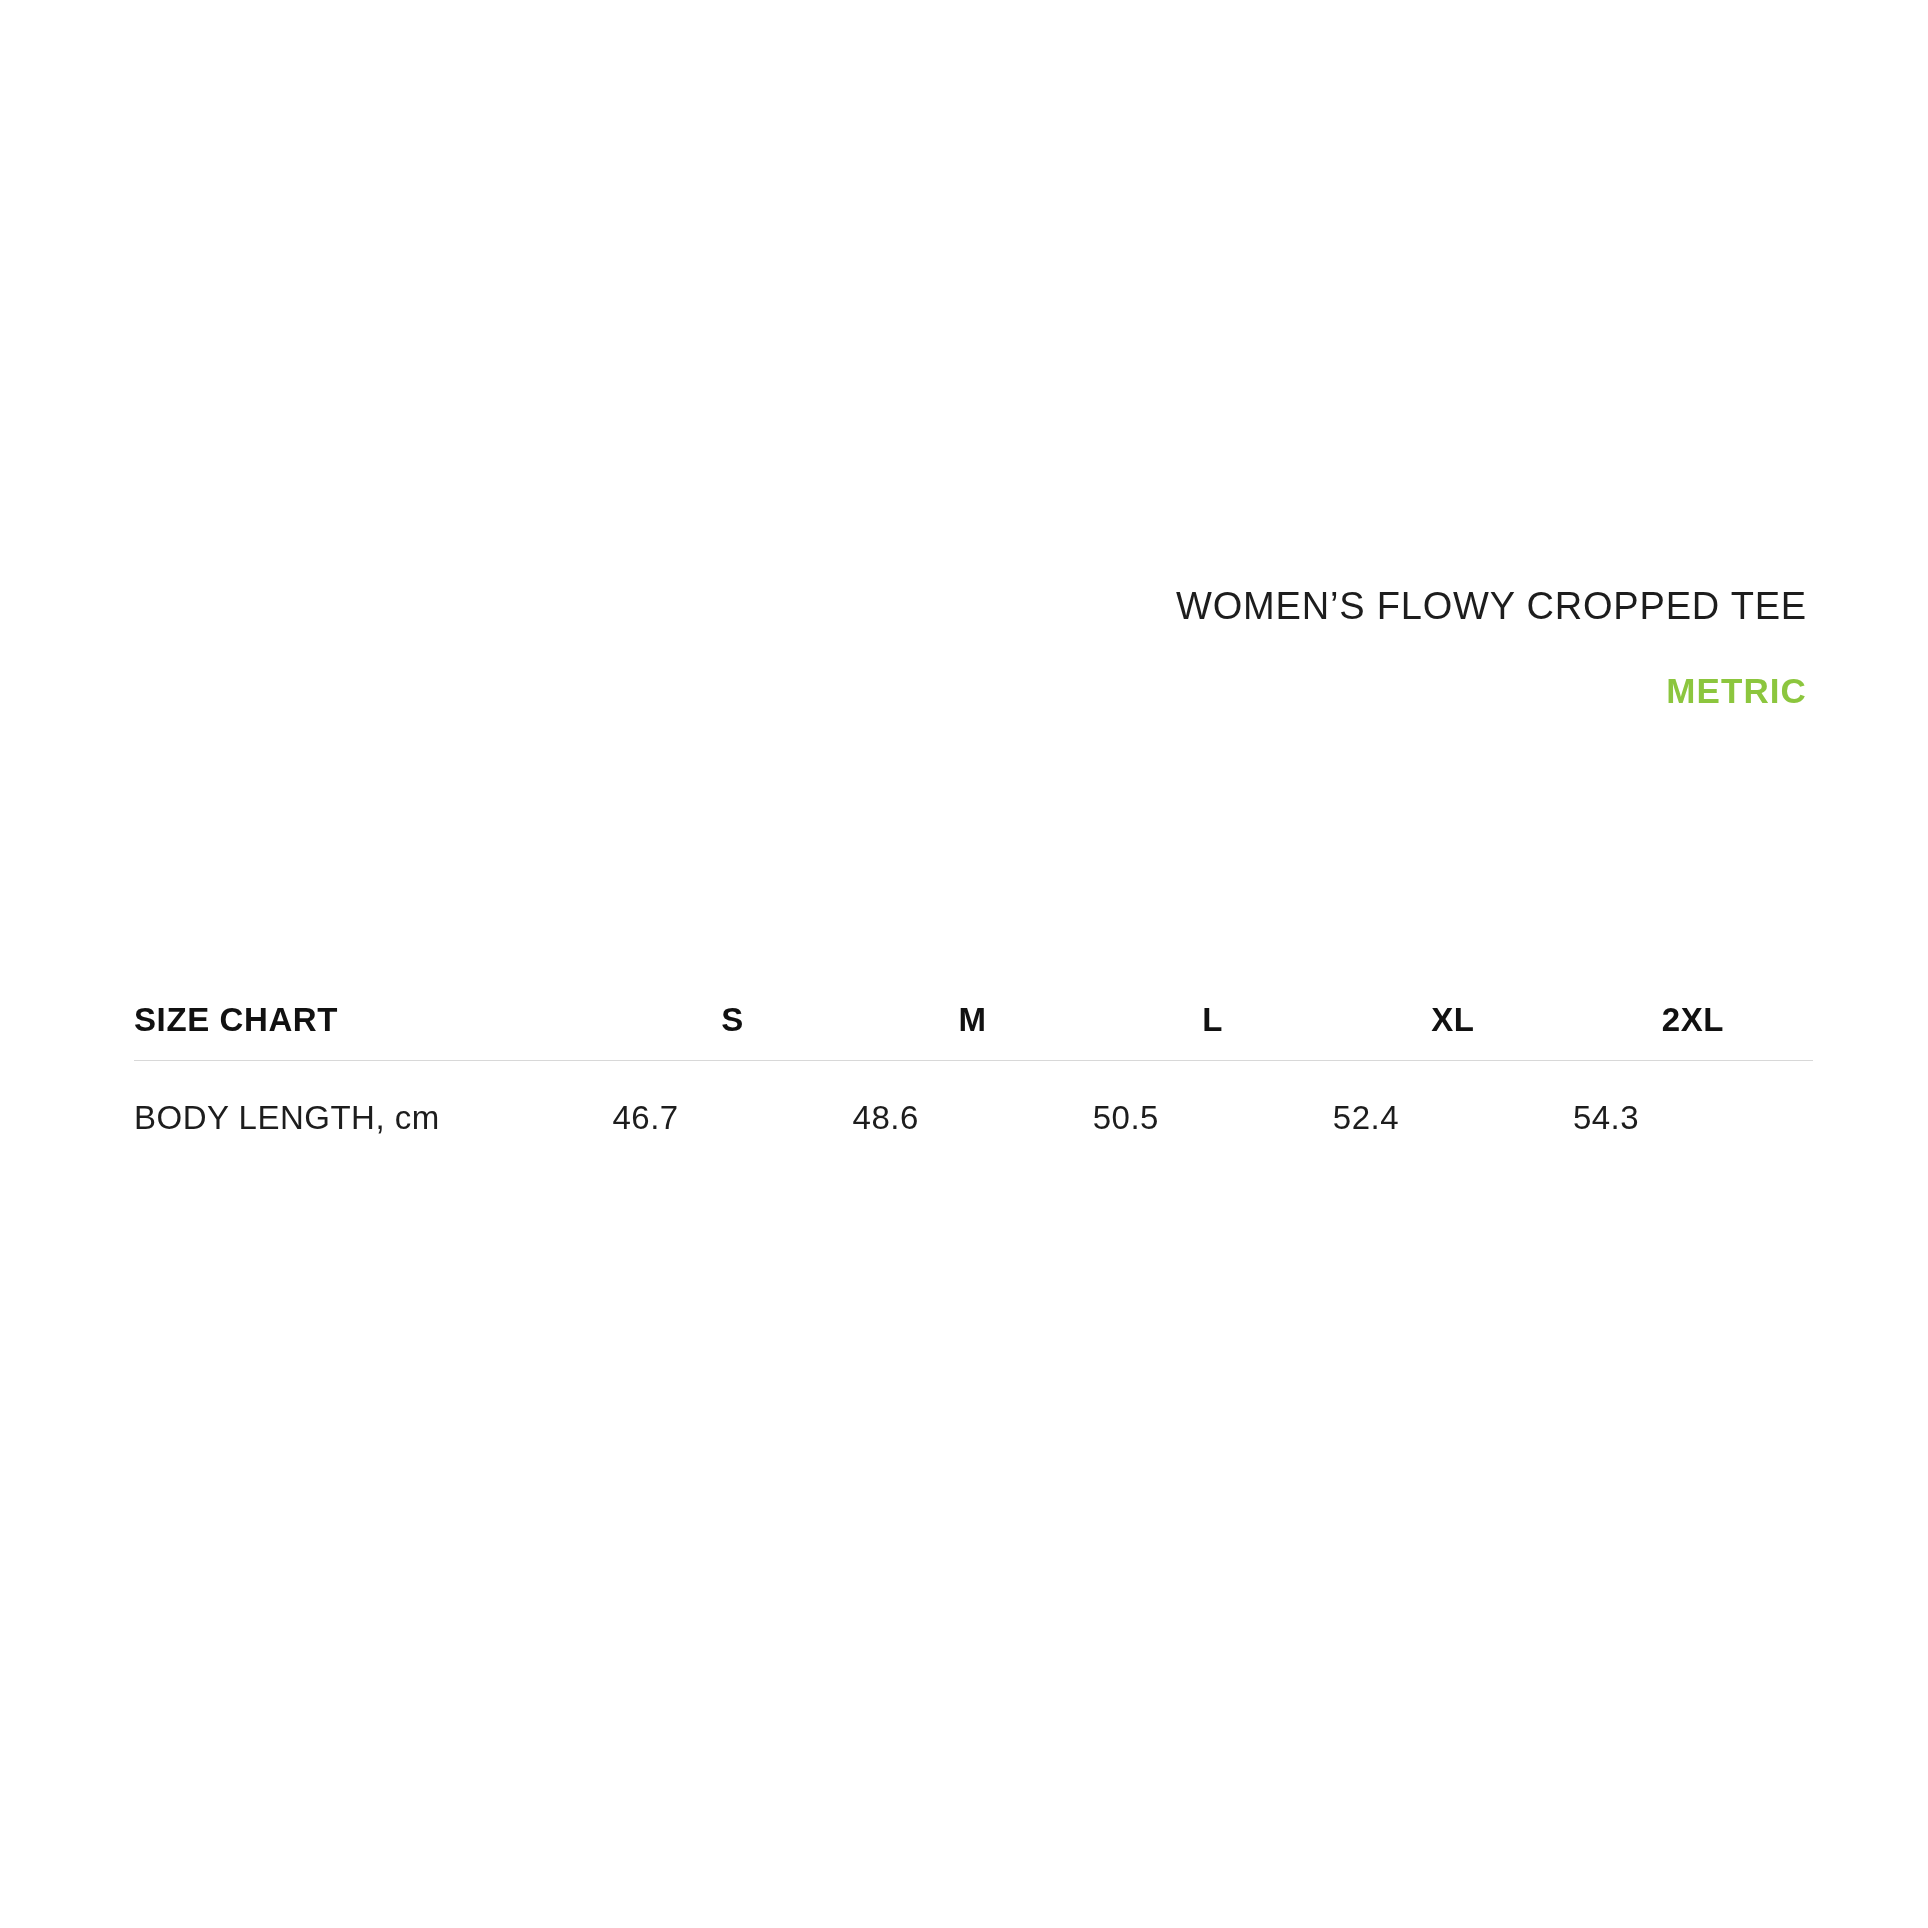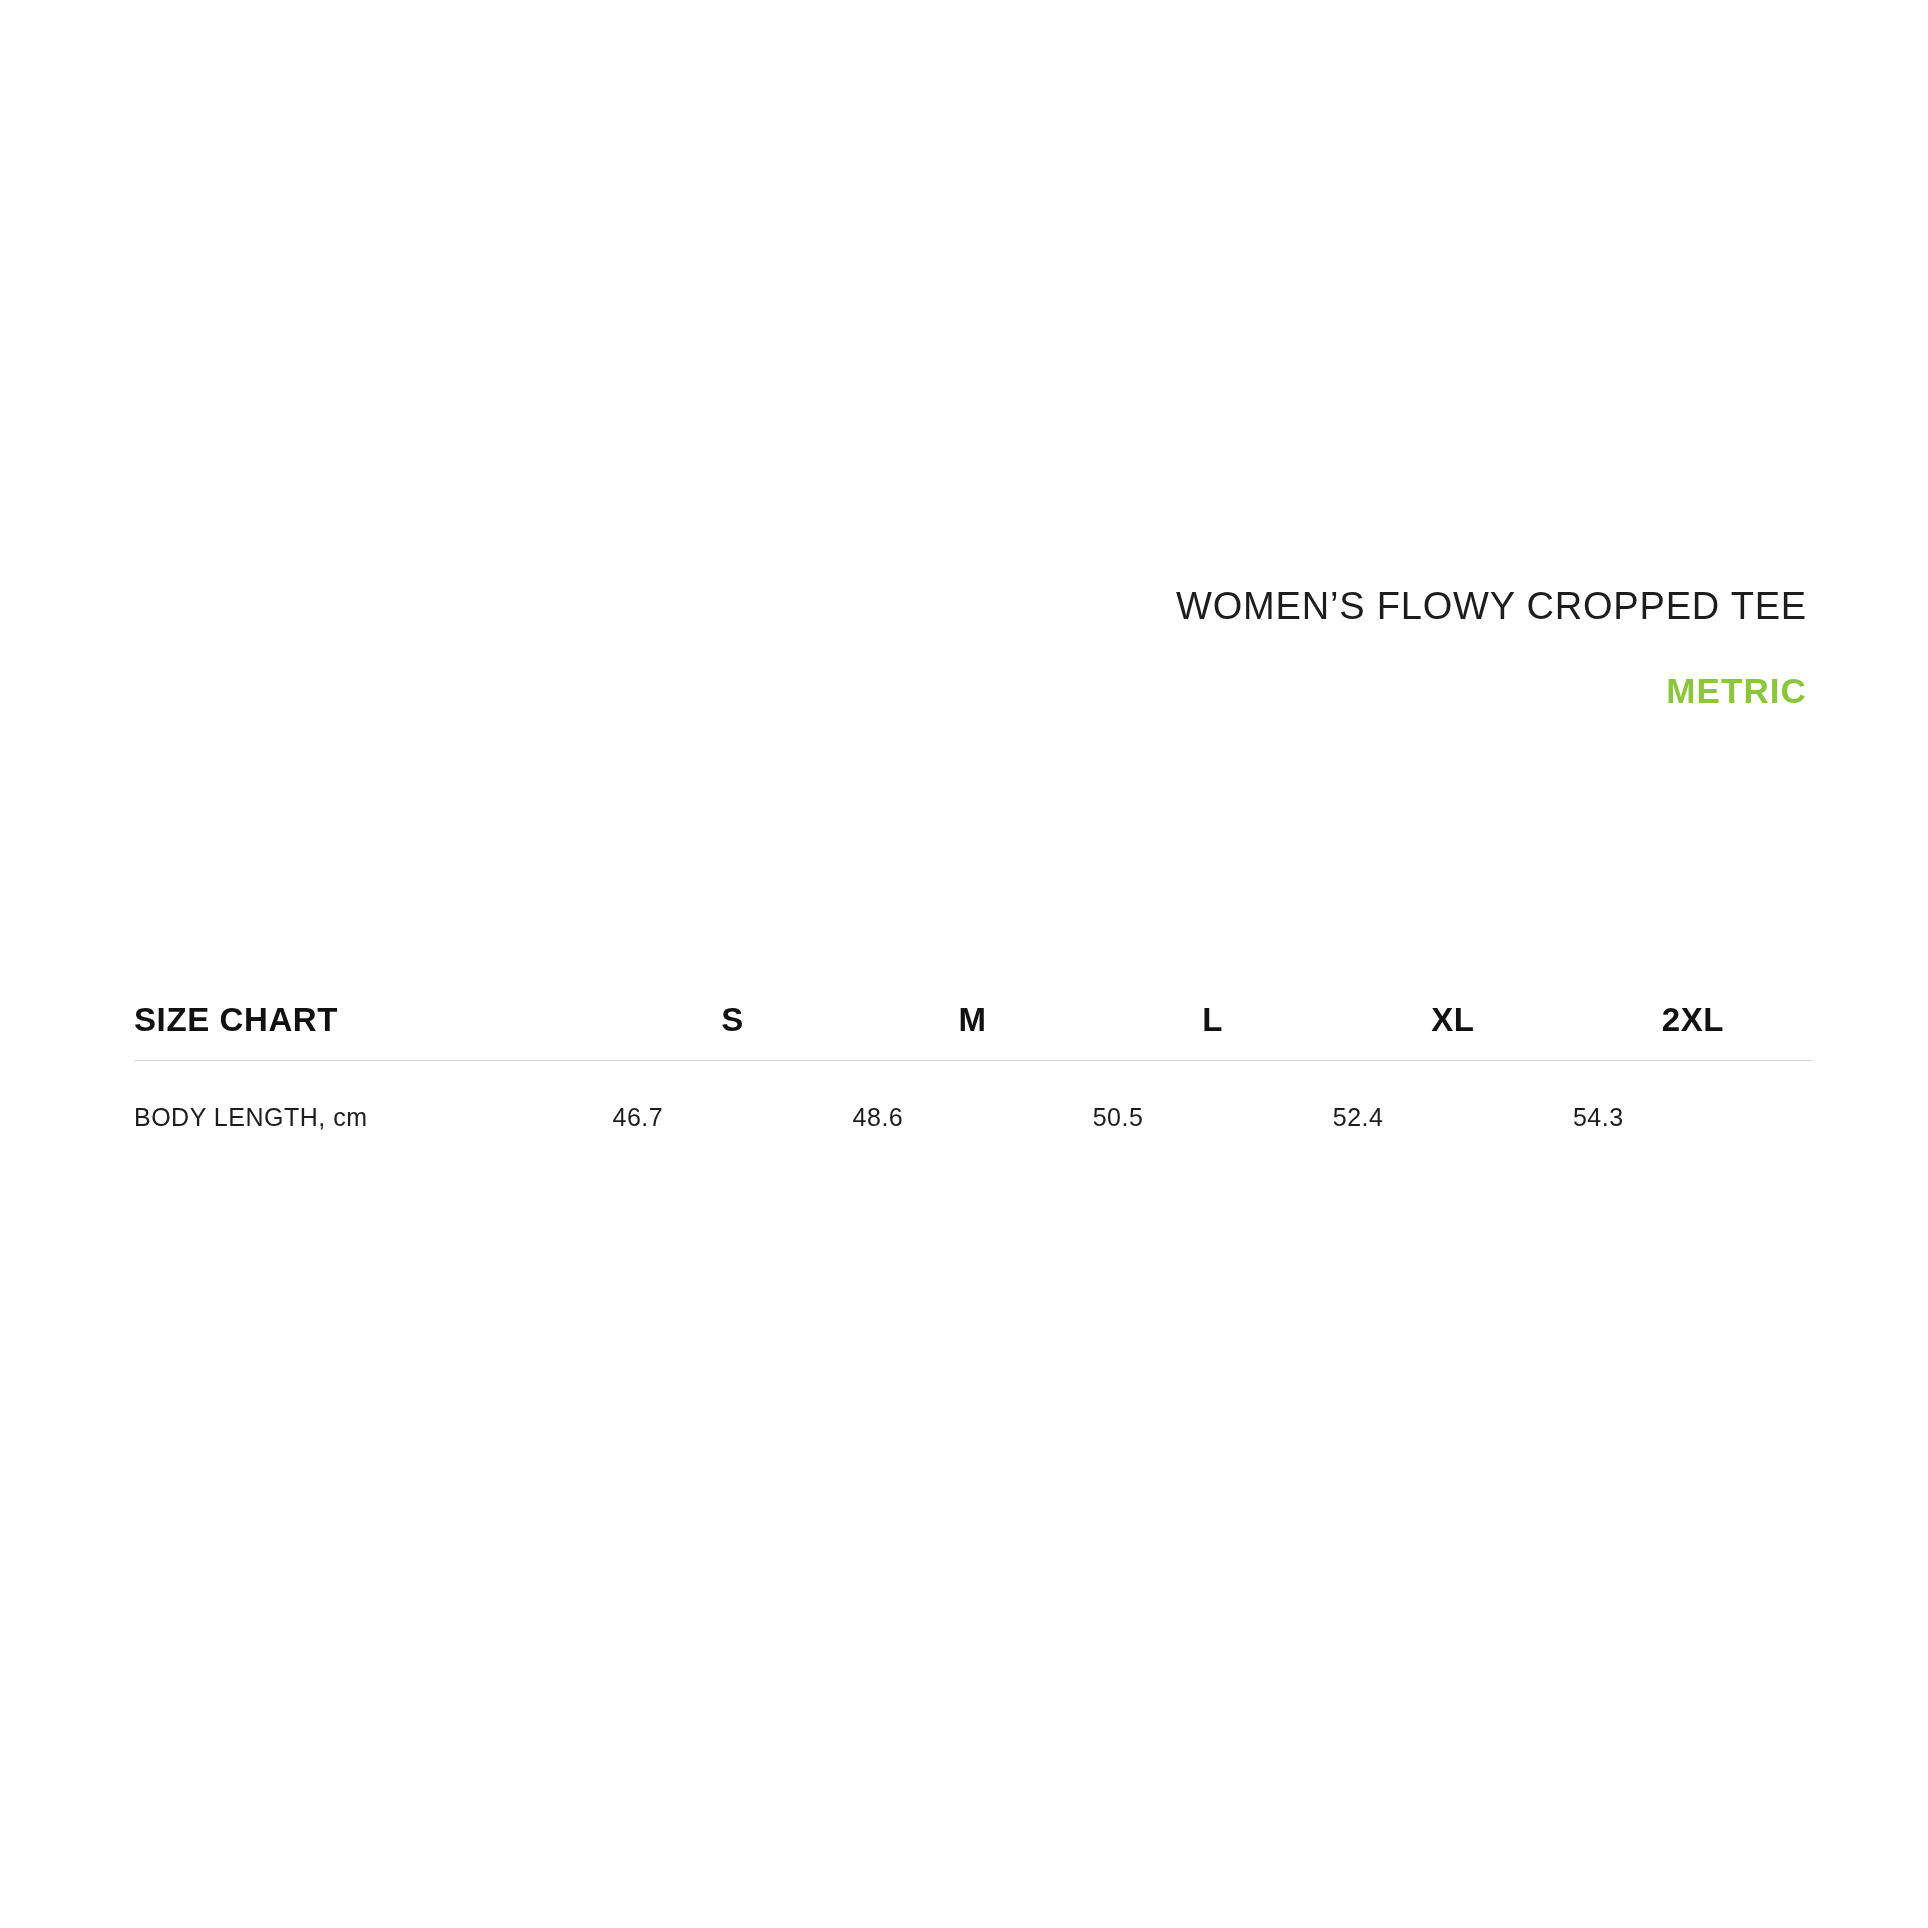--- a/index.html
+++ b/index.html
@@ -76,21 +76,21 @@
   }
   .row-head th.label-col {
     text-align: left;
   }
   .row-head th.size-col {
     text-align: center;
   }
 
   .data-row td {
     height: 113px;
-    font-size: 25px;
+    font-size: 33px;
     font-weight: 400;
     letter-spacing: 0.5px;
     color: #1d1d1d;
     border-bottom: 1.9px solid #e2e2e2;
   }
   .data-row:last-child td {
     border-bottom: none;
   }
   .data-row td.label-col {
     text-align: left;

